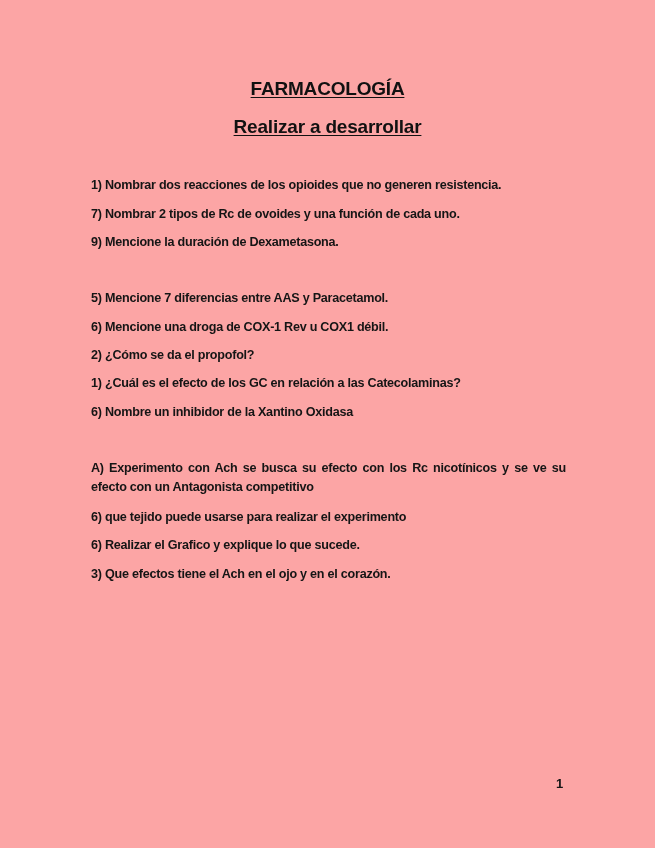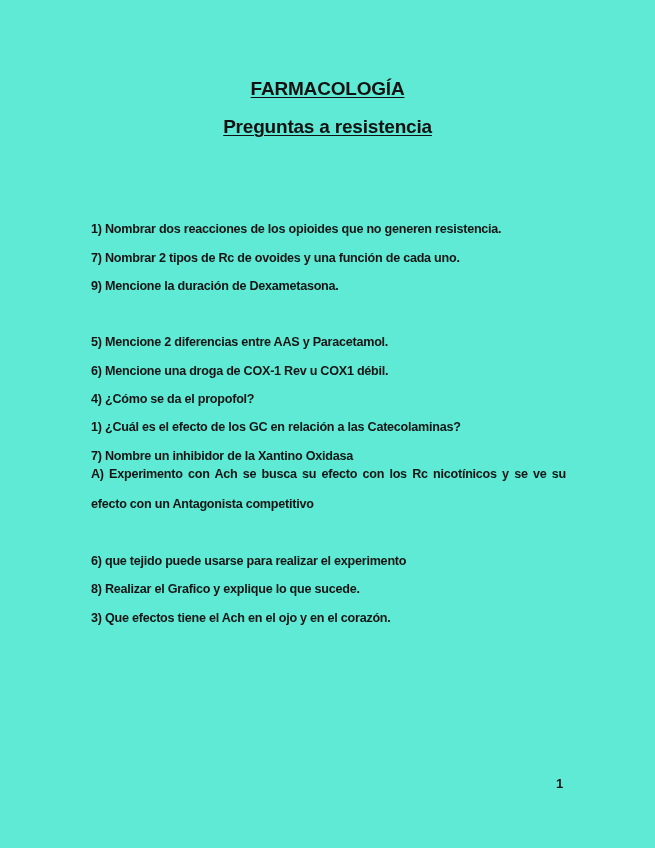--- a/index.html
+++ b/index.html
@@ -12,21 +12,21 @@
       height: 848px;
       position: relative;
       overflow: hidden;
       font-family: "Liberation Sans", "DejaVu Sans", sans-serif;
       color: #111111;
     }
     .page {
       position: absolute;
       left: 0; top: 0;
       width: 655px; height: 848px;
-      background: #5eead4;
+      background: #fca5a5;
     }
     .title {
       position: absolute;
       left: 0; width: 655px;
       text-align: center;
       font-weight: bold;
       text-decoration: underline;
       text-underline-offset: 2px;
       text-decoration-thickness: 1px;
       letter-spacing: -0.2px;
@@ -34,58 +34,57 @@
     .title-1 { top: 78px; font-size: 19px; }
     .title-2 { top: 116px; font-size: 19px; }
     .line {
       position: absolute;
       left: 91px;
       font-size: 12.6px;
       font-weight: bold;
       white-space: nowrap;
       letter-spacing: -0.25px;
       color: #151515;
-      margin-top: 44px;
     }
     .para {
       position: absolute;
       left: 91px;
       width: 475px;
       font-size: 12.6px;
       font-weight: bold;
-      line-height: 30px;
+      line-height: 19px;
       text-align: justify;
       letter-spacing: -0.25px;
       color: #151515;
     }
     .page-number {
       position: absolute;
       left: 556px;
       top: 776px;
       font-size: 13px;
       font-weight: bold;
       color: #151515;
     }
   </style>
 </head>
 <body>
 
 <div class="page">
   <div class="title title-1">FARMACOLOGÍA</div>
-  <div class="title title-2">Preguntas a resistencia</div>
+  <div class="title title-2">Realizar a desarrollar</div>
 
   <div class="line" style="top:178px">1) Nombrar dos reacciones de los opioides que no generen resistencia.</div>
   <div class="line" style="top:207px">7) Nombrar 2 tipos de Rc de ovoides y una función de cada uno.</div>
   <div class="line" style="top:235px">9) Mencione la duración de Dexametasona.</div>
-  <div class="line" style="top:291px">5) Mencione 2 diferencias entre AAS y Paracetamol.</div>
+  <div class="line" style="top:291px">5) Mencione 7 diferencias entre AAS y Paracetamol.</div>
   <div class="line" style="top:320px">6) Mencione una droga de COX-1 Rev u COX1 débil.</div>
-  <div class="line" style="top:348px">4) ¿Cómo se da el propofol?</div>
+  <div class="line" style="top:348px">2) ¿Cómo se da el propofol?</div>
   <div class="line" style="top:376px">1) ¿Cuál es el efecto de los GC en relación a las Catecolaminas?</div>
-  <div class="line" style="top:405px">7) Nombre un inhibidor de la Xantino Oxidasa</div>
+  <div class="line" style="top:405px">6) Nombre un inhibidor de la Xantino Oxidasa</div>
 
   <div class="para" style="top:459px">A) Experimento con Ach se busca su efecto con los Rc nicotínicos y se ve su efecto con un Antagonista competitivo</div>
 
   <div class="line" style="top:510px">6) que tejido puede usarse para realizar el experimento</div>
-  <div class="line" style="top:538px">8) Realizar el Grafico y explique lo que sucede.</div>
+  <div class="line" style="top:538px">6) Realizar el Grafico y explique lo que sucede.</div>
   <div class="line" style="top:567px">3) Que efectos tiene el Ach en el ojo y en el corazón.</div>
 
   <div class="page-number">1</div>
 </div>
 
 </body></html>

